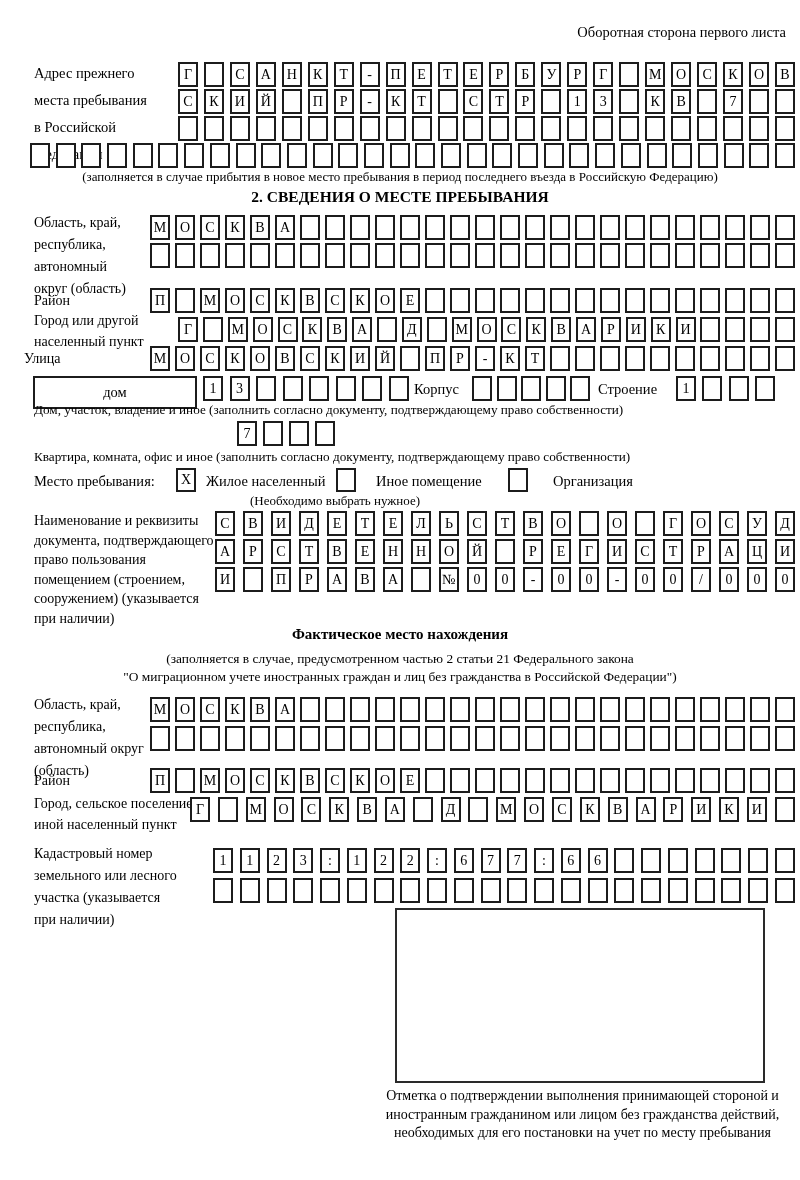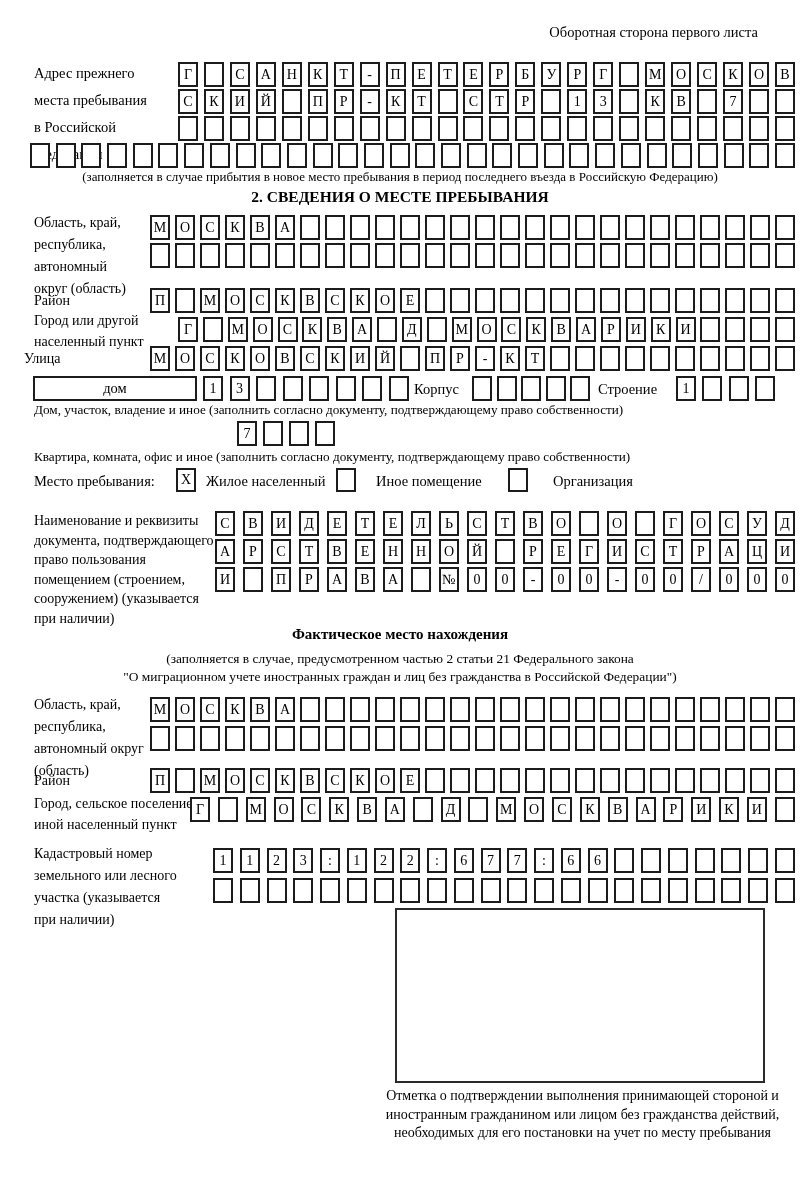--- a/index.html
+++ b/index.html
@@ -5,36 +5,36 @@
   html,body{margin:0;padding:0;background:#fff;}
   .page{position:relative;width:800px;height:1180px;background:#ffffff;
         font-family:"Liberation Serif", serif;color:#000;overflow:hidden;}
   .abs{position:absolute;}
   .lbl{position:absolute;font-size:14.5px;line-height:27px;color:#000;}
   .lbl2{position:absolute;font-size:14px;line-height:22px;color:#000;}
   .row{position:absolute;display:flex;justify-content:space-between;height:25px;}
   .cell{width:20px;height:25px;box-sizing:border-box;border:2px solid #1c1c1c;background:#fff;
         display:flex;align-items:center;justify-content:center;
         font-size:14px;font-family:"Liberation Serif", serif;}
-  .wbox{position:absolute;box-sizing:border-box;border:2px solid #1c1c1c;height:25px;
+  .wbox{position:absolute;box-sizing:border-box;border:2px solid #1c1c1c;height:33px;
         display:flex;align-items:center;justify-content:center;font-size:14.5px;background:#fff;}
   .cap{position:absolute;font-size:13px;color:#000;}
   .center{text-align:center;left:0;width:800px;}
   .sect{position:absolute;font-weight:bold;font-size:15.5px;}
   .chk{position:absolute;width:20px;height:24px;box-sizing:border-box;border:2px solid #1c1c1c;
        display:flex;align-items:center;justify-content:center;font-size:14px;background:#fff;}
   .opt{position:absolute;font-size:14.5px;line-height:24px;text-align:center;}
   .stamp{position:absolute;box-sizing:border-box;border:2px solid #2a2a2a;background:#fff;}
 </style>
 </head>
 <body>
 
 <div class="page">
 
-  <div class="abs" style="top:24px;left:16px;width:742px;text-align:right;font-size:14.5px;">Оборотная сторона первого листа</div>
+  <div class="abs" style="top:24px;left:0;width:742px;text-align:right;font-size:14.5px;padding-left:44px;">Оборотная сторона первого листа</div>
 
   <div class="lbl" style="top:60px;left:34px;width:122px;">Адрес прежнего места пребывания в Российской Федерации</div>
   <div class="row" style="top:62px;left:178px;width:617px;">
       <span class="cell">Г</span>
       <span class="cell"></span>
       <span class="cell">С</span>
       <span class="cell">А</span>
       <span class="cell">Н</span>
       <span class="cell">К</span>
       <span class="cell">Т</span>
@@ -327,20 +327,21 @@
     </div>
   <div class="cap" style="top:449px;left:34px;font-size:13.2px;">Квартира, комната, офис и иное (заполнить согласно документу, подтверждающему право собственности)</div>
 
   <div class="opt" style="top:469px;left:34px;">Место пребывания:</div>
   <div class="chk" style="top:468px;left:176px;">X</div>
   <div class="opt" style="top:469px;left:206px;">Жилое населенный</div>
   <div class="chk" style="top:468px;left:336px;"></div>
   <div class="opt" style="top:469px;left:376px;">Иное помещение</div>
   <div class="chk" style="top:468px;left:508px;"></div>
   <div class="opt" style="top:469px;left:553px;">Организация</div>
+  <div class="cap" style="top:493px;left:120px;width:430px;text-align:center;">(Необходимо выбрать нужное)</div>
 
   <div class="lbl2" style="top:511px;left:34px;width:182px;line-height:19.5px;">Наименование и реквизиты документа, подтверждающего право пользования помещением (строением, сооружением) (указывается при наличии)</div>
   <div class="row" style="top:511px;left:215px;width:580px;">
       <span class="cell">С</span>
       <span class="cell">В</span>
       <span class="cell">И</span>
       <span class="cell">Д</span>
       <span class="cell">Е</span>
       <span class="cell">Т</span>
       <span class="cell">Е</span>

